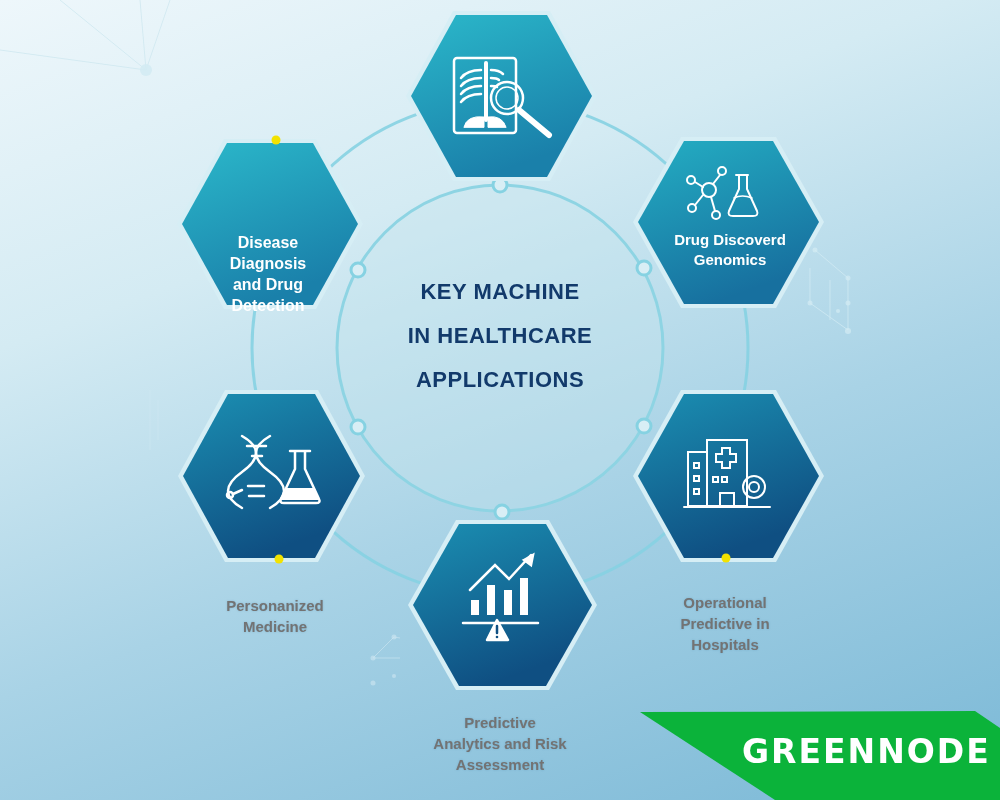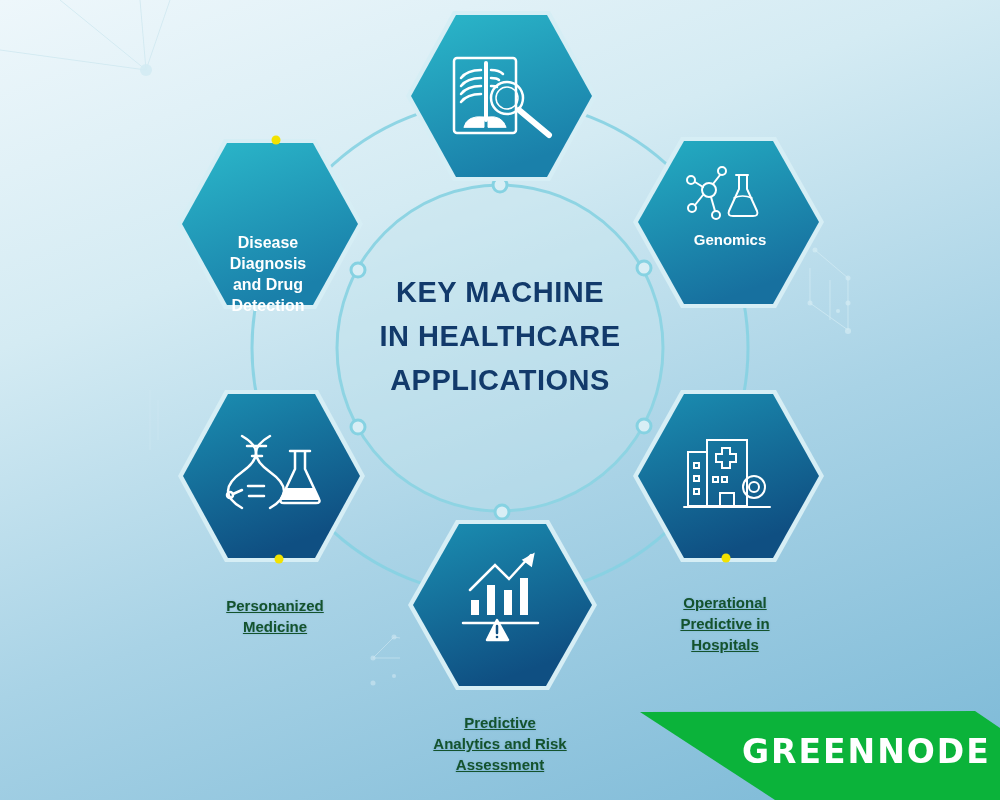--- a/index.html
+++ b/index.html
@@ -5,32 +5,31 @@
   html, body { margin: 0; padding: 0; }
   body {
     width: 1000px; height: 800px; overflow: hidden; position: relative;
     font-family: "Liberation Sans", "DejaVu Sans", sans-serif;
     background: linear-gradient(160deg, #eef7fb 0%, #d4ebf3 30%, #a9d3e6 60%, #7ab8d6 100%);
   }
   .layer { position: absolute; left: 0; top: 0; width: 1000px; height: 800px; }
   .center-title {
     position: absolute; left: 360px; top: 270px; width: 280px;
     text-align: center; color: #123a6b; font-weight: 700;
-    font-size: 29px; line-height: 44px; letter-spacing: 0.5px;
+    font-size: 22px; line-height: 44px; letter-spacing: 0.5px;
   }
   .center-title div { white-space: nowrap; }
   .hex-text {
     position: absolute; color: #ffffff; font-weight: 700; text-align: center;
     font-size: 16px; line-height: 21px;
   }
   .outer-label {
-    position: absolute; color: #14532d; font-weight: 700; text-align: center;
+    position: absolute; color: #737373; font-weight: 700; text-align: center;
     font-size: 15px; line-height: 21px;
     text-shadow: 0 0 2px rgba(60,120,160,0.35);
-    text-decoration: underline;
   }
   .brand-text {
     position: absolute; left: 742px; top: 732px; color: #ffffff;
     font-family: "DejaVu Sans", sans-serif; font-weight: 700;
     font-size: 33px; letter-spacing: 2px;
   }
 </style>
 </head>
 <body>
 
@@ -204,20 +203,21 @@
 </div>
 
 <div class="hex-text" style="left:208px; top:184px; width:120px;margin-top:48px;">
   <div>Disease</div>
   <div>Diagnosis</div>
   <div>and Drug</div>
   <div>Detection</div>
 </div>
 
 <div class="hex-text" style="left:650px; top:230px; width:160px; font-size:15px; line-height:20px;">
+  <div>Drug Discoverd</div>
   <div>Genomics</div>
 </div>
 
 <div class="outer-label" style="left:205px; top:595px; width:140px;">
   <div>Personanized</div>
   <div>Medicine</div>
 </div>
 
 <div class="outer-label" style="left:655px; top:592px; width:140px;">
   <div>Operational</div>

